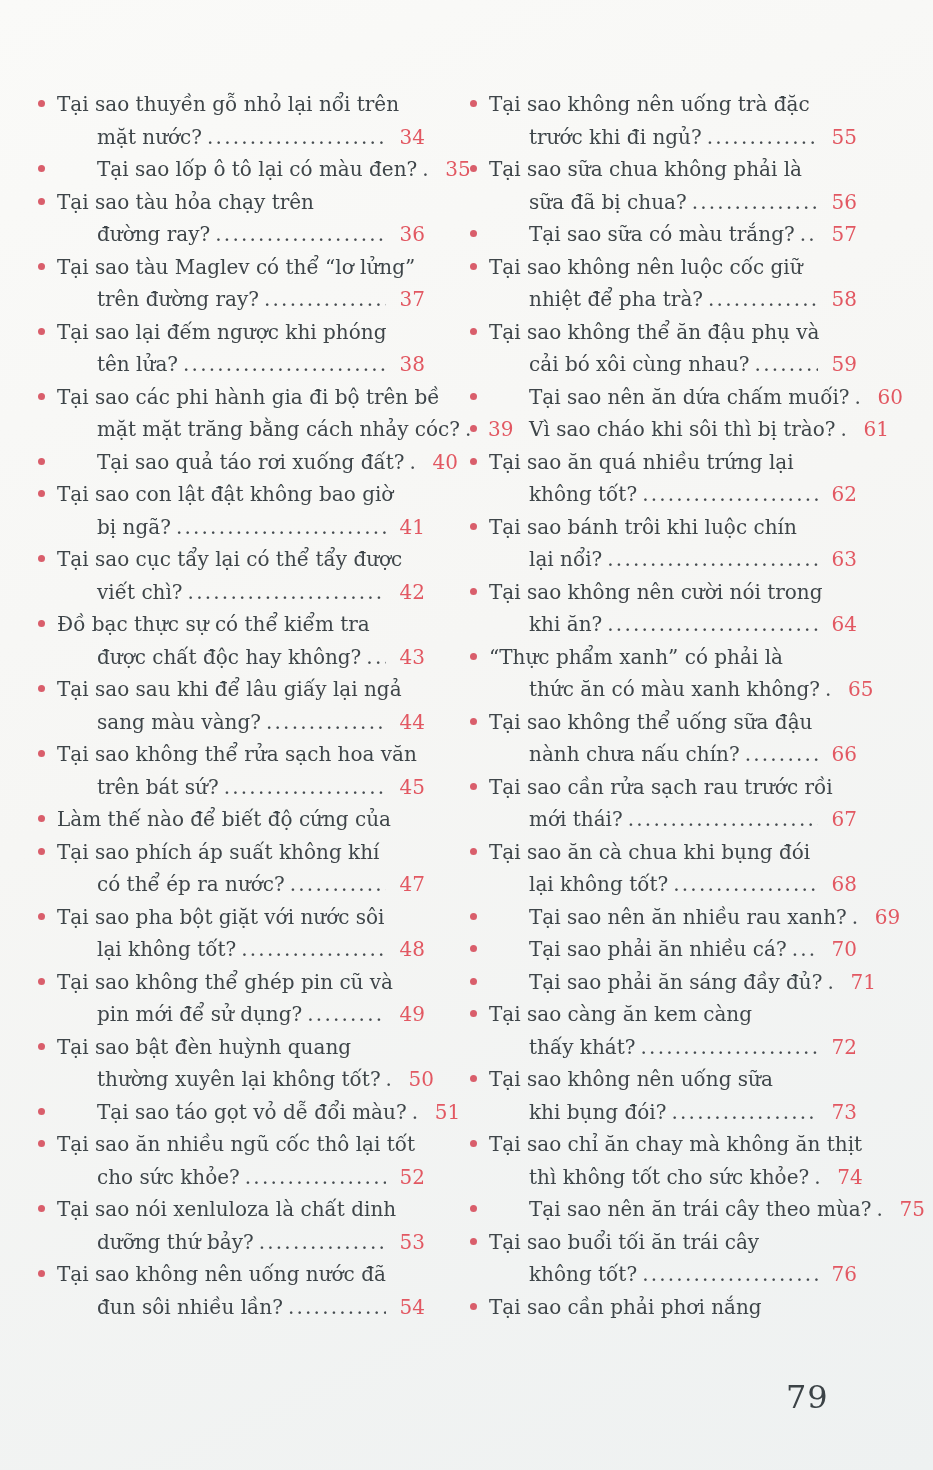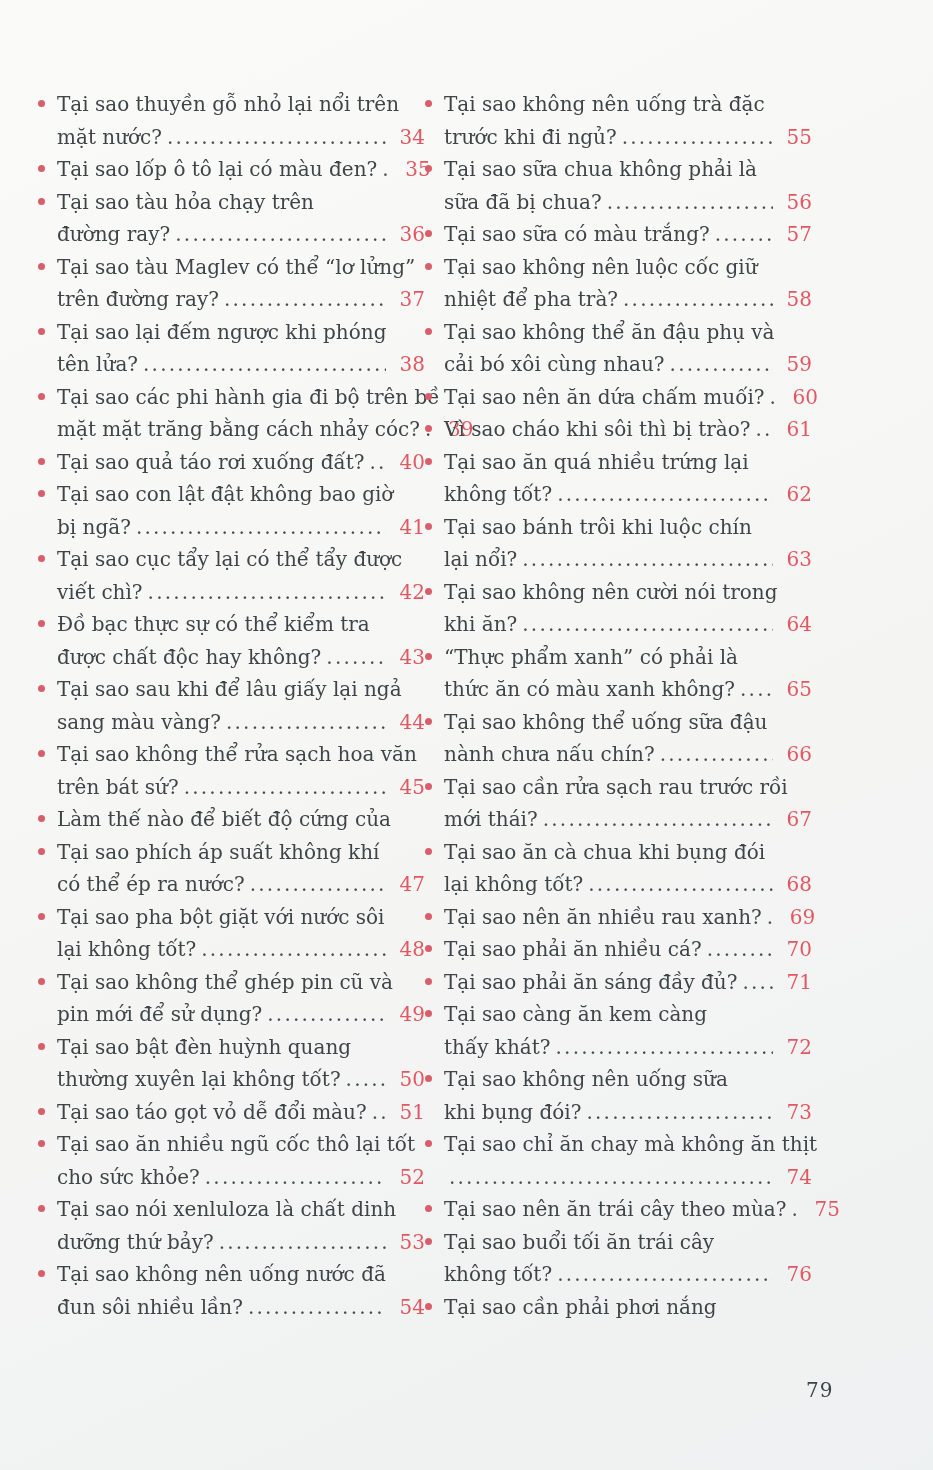--- a/index.html
+++ b/index.html
@@ -6,56 +6,56 @@
   .page{
     position:relative;
     width:933px;height:1470px;
     background:linear-gradient(155deg,#fafaf8 0%,#f6f6f4 45%,#eef1f1 100%);
     font-family:"DejaVu Serif","Liberation Serif",serif;
     color:#3e4549;
     overflow:hidden;
   }
   .columns{
     position:absolute;top:88px;left:38px;
-    display:flex;
+    display:flex;gap:45px;
   }
   .column{
     width:387px;
     display:flex;flex-direction:column;
   }
   .entry{
     position:relative;
     padding-left:19px;
     font-size:20px;
     line-height:32.5px;
   }
   .bullet{
     position:absolute;left:0;top:12px;
     width:7px;height:7px;border-radius:50%;
     background:#d95e6b;
   }
   .line{white-space:nowrap;}
   .lastline{display:flex;align-items:baseline;}
-  .line-text{white-space:nowrap;flex-shrink:0;}
+  .line-text{white-space:nowrap;flex-shrink:0;margin-left:40px;}
   .leader{
     flex:1;min-width:6px;
     overflow:hidden;white-space:nowrap;
     color:#464c50;
     letter-spacing:2.2px;
     padding:0 3px 0 5px;
   }
   .leader::after{content:".................................................................";}
   .pagenum{
     flex-shrink:0;
     color:#e25862;
     margin-left:14px;
   }
   .folio{
-    position:absolute;top:1378px;left:806px;
-    font-size:20px;color:#3c4347;
+    position:absolute;top:1378px;left:786px;
+    font-size:32px;color:#3c4347;
     letter-spacing:1px;
   }
 </style>
 </head>
 <body>
 
 <div class="page">
   <div class="columns">
     <div class="column" id="col-left">
         <div class="entry">
@@ -403,20 +403,21 @@
           <div class="lastline">
             <span class="line-text">khi bụng đói?</span>
             <span class="leader"></span>
             <span class="pagenum">73</span>
           </div>
         </div>
         <div class="entry">
           <span class="bullet"></span>
           <div class="line">Tại sao chỉ ăn chay mà không ăn thịt</div>
           <div class="lastline">
+            <span class="line-text">thì không tốt cho sức khỏe?</span>
             <span class="leader"></span>
             <span class="pagenum">74</span>
           </div>
         </div>
         <div class="entry">
           <span class="bullet"></span>
           <div class="lastline">
             <span class="line-text">Tại sao nên ăn trái cây theo mùa?</span>
             <span class="leader"></span>
             <span class="pagenum">75</span>

